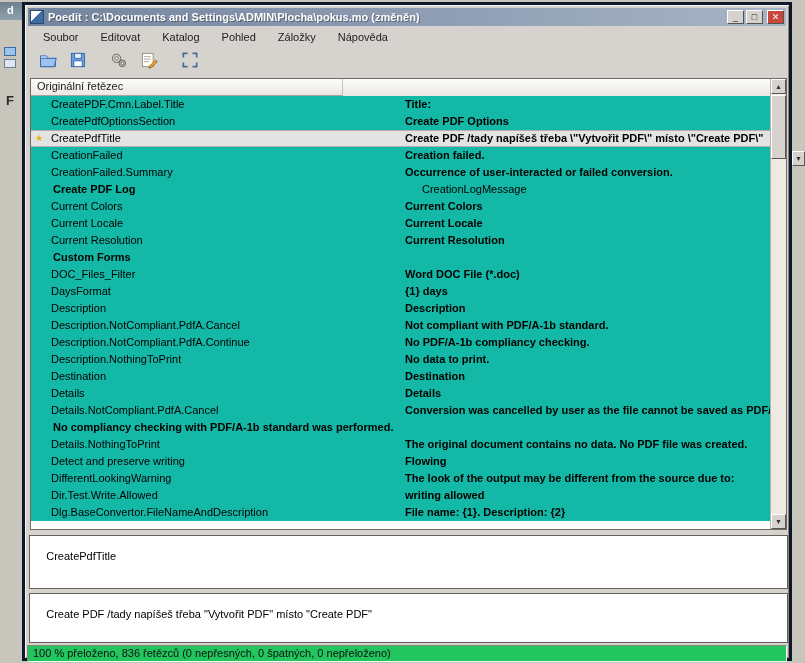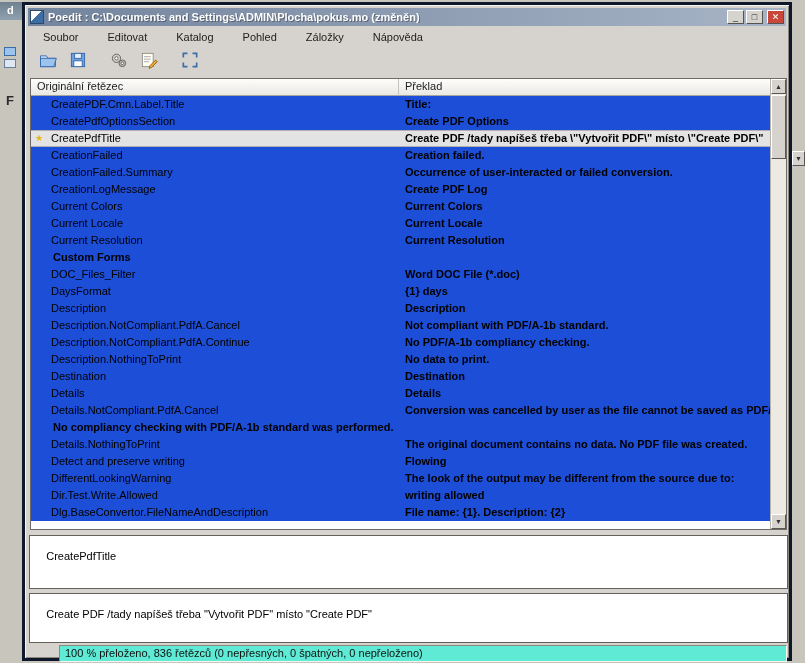--- a/index.html
+++ b/index.html
@@ -54,21 +54,21 @@
   .win-btn {
     width:17px; height:14px; font-size:9px; line-height:11px;
     background:#d6d3ce; color:#222;
     border:1px solid; border-color:#fff #55534e #55534e #fff;
     text-align:center; cursor:default; font-family:inherit;
   }
   .win-btn.close { background:#c9473a; color:#fff; margin-left:2px; font-weight:bold; }
 
   .menubar {
     position:absolute; left:3px; right:3px; top:23px; height:17px;
-    display:flex; align-items:center; padding-left:8px; gap:15px;
+    display:flex; align-items:center; padding-left:8px; gap:8px;
     color:#1d1d1d;
   }
   .menu-item { padding:1px 7px; }
 
   .toolbar {
     position:absolute; left:3px; right:3px; top:41px; height:30px;
     display:flex; align-items:center; padding-left:6px; gap:3px;
   }
   .tbtn {
     width:27px; height:26px; background:transparent; border:1px solid transparent;
@@ -83,25 +83,25 @@
     background:#fff;
     border:1px solid #6e6b65;
     display:flex;
   }
   .table-main { flex:1 1 auto; display:flex; flex-direction:column; overflow:hidden; }
   .table-header { display:flex; height:17px; flex:0 0 auto; background:linear-gradient(#fdfdfc,#e9e7e1); }
   .hcell {
     border-right:1px solid #c6c3bc; border-bottom:1px solid #a7a49d;
     padding:1px 0 0 6px; color:#1c1c1c; white-space:nowrap; overflow:hidden;
   }
-  .hcell.h1 { width:368px; flex:0 0 auto; }
+  .hcell.h1 { width:312px; flex:0 0 auto; }
   .hcell.h2 { flex:1 1 auto; border-right:none; }
   .table-body { flex:1 1 auto; overflow:hidden; }
 
-  .trow { display:flex; height:17px; line-height:17px; background:#1d4ed8; }
+  .trow { display:flex; height:17px; line-height:17px; background:#14b8a6; }
   .trow.selected { background:#e3e3e3; box-shadow: inset 0 1px 0 #b0b0b0, inset 0 -1px 0 #b0b0b0; }
   .cell { white-space:nowrap; overflow:hidden; }
   .c-icon { width:16px; flex:0 0 auto; text-align:center; color:#e7b416; font-size:9px; }
   .c-src { width:352px; flex:0 0 auto; padding-left:4px; color:#000; }
   .c-trans { flex:1 1 auto; padding-left:6px; color:#000;font-weight:bold; }
 
   
   .vscroll { flex:0 0 16px; display:flex; flex-direction:column; background:#eceae3; border-left:1px solid #b5b2aa; }
   .sb-btn {
     height:15px; flex:0 0 auto; background:#d6d3ce;
@@ -119,23 +119,23 @@
     position:absolute; left:4px; width:759px; background:#fff;
     border:1px solid #64615b; box-shadow:inset 1px 1px 0 #aLaaa;
     padding:2px 4px; color:#000; overflow:hidden; white-space:pre-wrap;
   }
   .srcbox { top:530px; height:54px; }
   .transbox { top:588px; height:50px; }
 
   
   .statusbar {
     position:absolute; left:2px; right:2px; top:640px; height:17px;
-    background:#5eead4;
+    background:#22c55e;
     border:1px solid; border-color:#8a877f #f6f4ef #f6f4ef #8a877f;
-    padding:1px 0 0 5px; color:#111; white-space:nowrap; overflow:hidden;margin-left:32px;
+    padding:1px 0 0 5px; color:#111; white-space:nowrap; overflow:hidden;
   }
 </style>
 </head>
 <body>
 
 <div class="bg-title-frag">
   <span>d</span>
 </div>
 <div class="bg-toolbar-frag">
   <span class="sq1"></span>
@@ -215,21 +215,20 @@
             <path d="M20 15v5h-5"></path>
           </svg>
       </span>
     </button>
   </div>
 
   <div class="table">
     <div class="table-main">
       <div class="table-header">
         <div class="hcell h1">Originální řetězec</div>
-        <div class="hcell h2">Překlad</div>
       </div>
       <div class="table-body">
           <div class="trow">
             <span class="cell c-icon"></span>
             <span class="cell c-src">CreatePDF.Cmn.Label.Title</span>
             <span class="cell c-trans">Title:</span>
           </div>
           <div class="trow">
             <span class="cell c-icon"></span>
             <span class="cell c-src">CreatePdfOptionsSection</span>
@@ -245,22 +244,22 @@
             <span class="cell c-src">CreationFailed</span>
             <span class="cell c-trans">Creation failed.</span>
           </div>
           <div class="trow">
             <span class="cell c-icon"></span>
             <span class="cell c-src">CreationFailed.Summary</span>
             <span class="cell c-trans">Occurrence of user-interacted or failed conversion.</span>
           </div>
           <div class="trow">
             <span class="cell c-icon"></span>
+            <span class="cell c-trans">Create PDF Log</span>
             <span class="cell c-src">CreationLogMessage</span>
-            <span class="cell c-trans">Create PDF Log</span>
           </div>
           <div class="trow">
             <span class="cell c-icon"></span>
             <span class="cell c-src">Current Colors</span>
             <span class="cell c-trans">Current Colors</span>
           </div>
           <div class="trow">
             <span class="cell c-icon"></span>
             <span class="cell c-src">Current Locale</span>
             <span class="cell c-trans">Current Locale</span>

